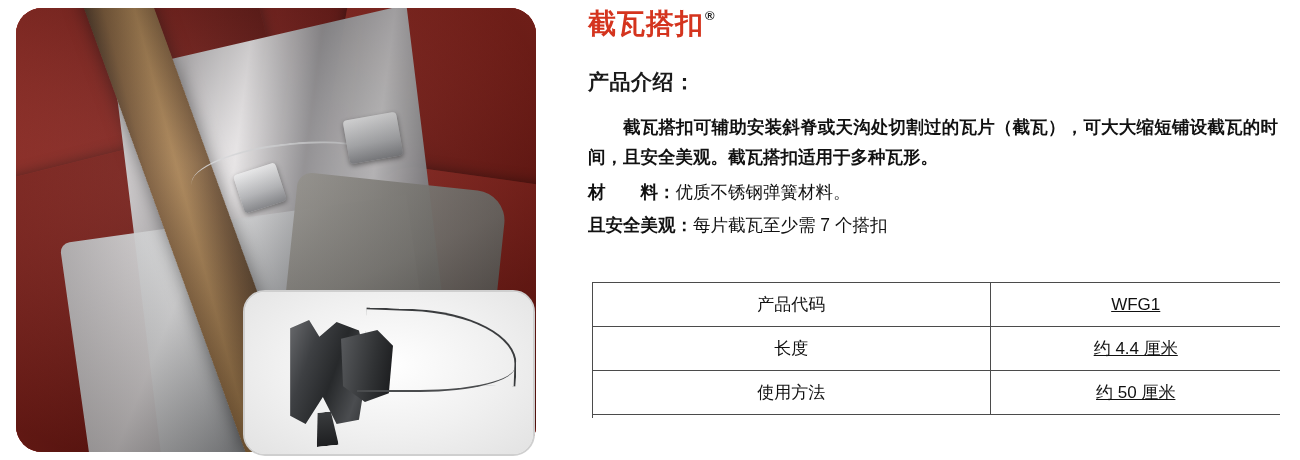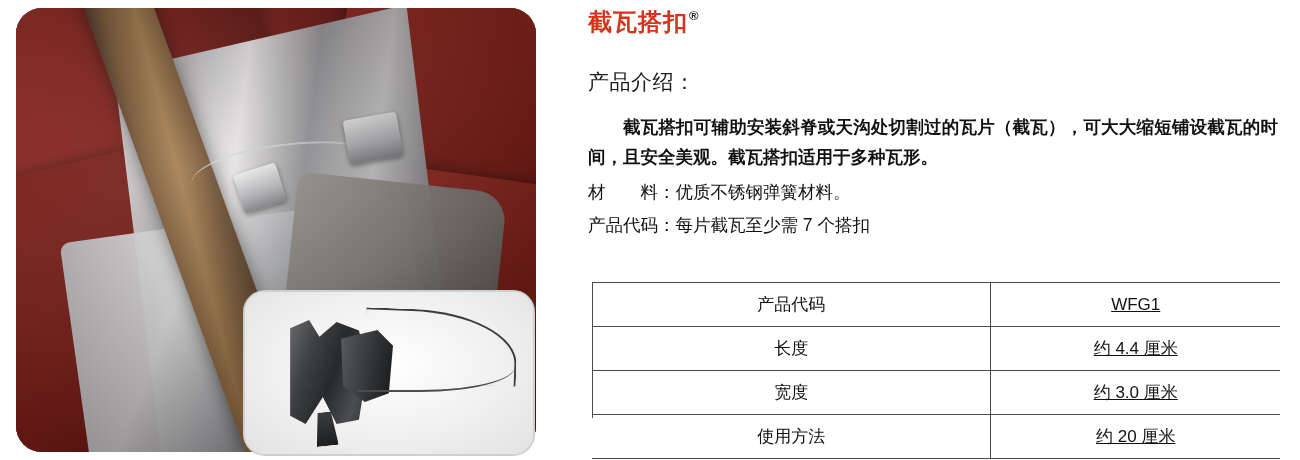--- a/index.html
+++ b/index.html
@@ -190,39 +190,39 @@
   }
   .title-row {
     position: absolute;
     left: 0;
     top: 10px;
     display: flex;
     align-items: flex-start;
   }
   .title {
     font-family: "Liberation Sans", sans-serif;
-    font-size: 24px;
+    font-size: 28px;
     font-weight: bold;
     color: #d4341e;
     letter-spacing: 1px;
     line-height: 1;
   }
   .reg {
     font-size: 13px;
     color: #222;
     margin-left: 1px;
     margin-top: -2px;
     font-weight: bold;
   }
   .section-title {
     position: absolute;
     left: 0;
     top: 68px;
     font-size: 21px;
-    font-weight: normal;
+    font-weight: bold;
     color: #1a1a1a;
     letter-spacing: .5px;
   }
   .para {
     position: absolute;
     left: 0;
     top: 112px;
     width: 690px;
     font-size: 17.5px;
     line-height: 30px;
@@ -233,21 +233,21 @@
   }
   .kv {
     position: absolute;
     left: 0;
     font-size: 17.5px;
     color: #111;
     line-height: 28px;
     white-space: nowrap;
   }
   .kv .k {
-    font-weight: normal;
+    font-weight: bold;
     display: inline-block;
   }
   .kv.material { top: 178px; }
   .kv.usage { top: 211px; }
   .kv .k.spaced {
     letter-spacing: 0;
   }
 
   table.spec {
     position: absolute;
@@ -324,40 +324,36 @@
 
     <div class="section-title">产品介绍：</div>
 
     <div class="para">截瓦搭扣可辅助安装斜脊或天沟处切割过的瓦片（截瓦），可大大缩短铺设截瓦的时间，且安全美观。截瓦搭扣适用于多种瓦形。</div>
 
     <div class="kv material">
       <span class="k spaced">材　　料：</span><span>优质不锈钢弹簧材料。</span>
     </div>
 
     <div class="kv usage">
-      <span class="k">产品代码：</span><span>每片截瓦至少需 7 个搭扣</span>
+      <span class="k">且安全美观：</span><span>每片截瓦至少需 7 个搭扣</span>
     </div>
 
     <div class="spec-left-rule"></div>
 
     <table class="spec">
       <tbody>
         <tr>
           <td class="c1">产品代码</td>
           <td class="c2">WFG1</td>
         </tr>
         <tr>
           <td class="c1">长度</td>
           <td class="c2">约 4.4 厘米</td>
         </tr>
         <tr>
-          <td class="c1">宽度</td>
-          <td class="c2">约 3.0 厘米</td>
-        </tr>
-        <tr>
           <td class="c1">使用方法</td>
-          <td class="c2">约 20 厘米</td>
+          <td class="c2">约 50 厘米</td>
         </tr>
       </tbody>
     </table>
 
   </div>
 </div>
 
 </body></html>

